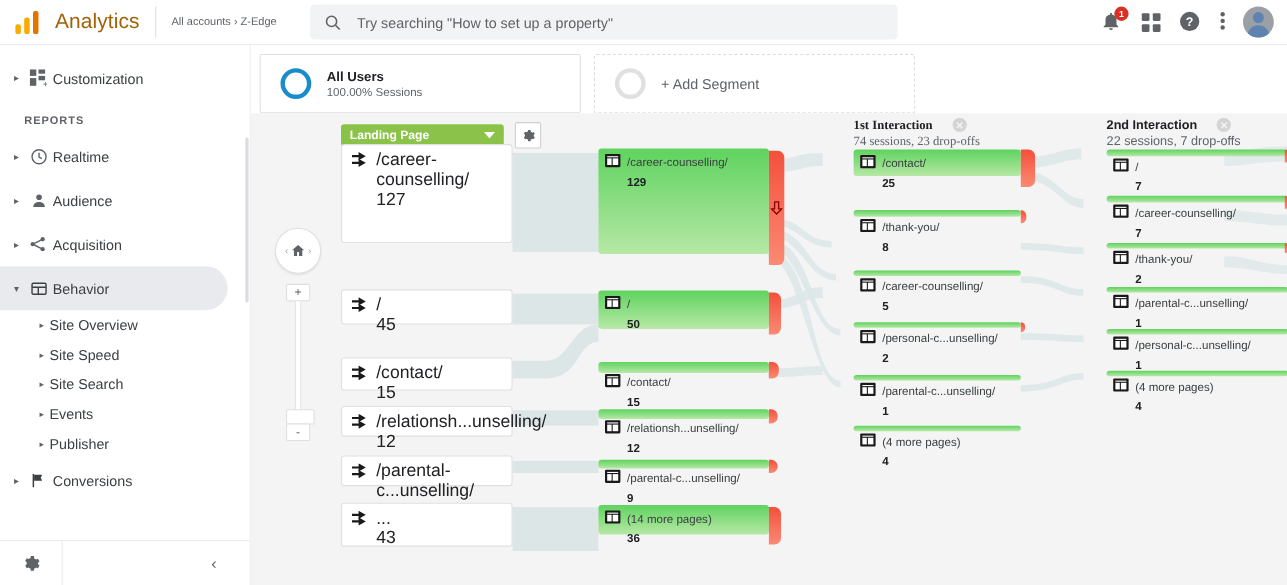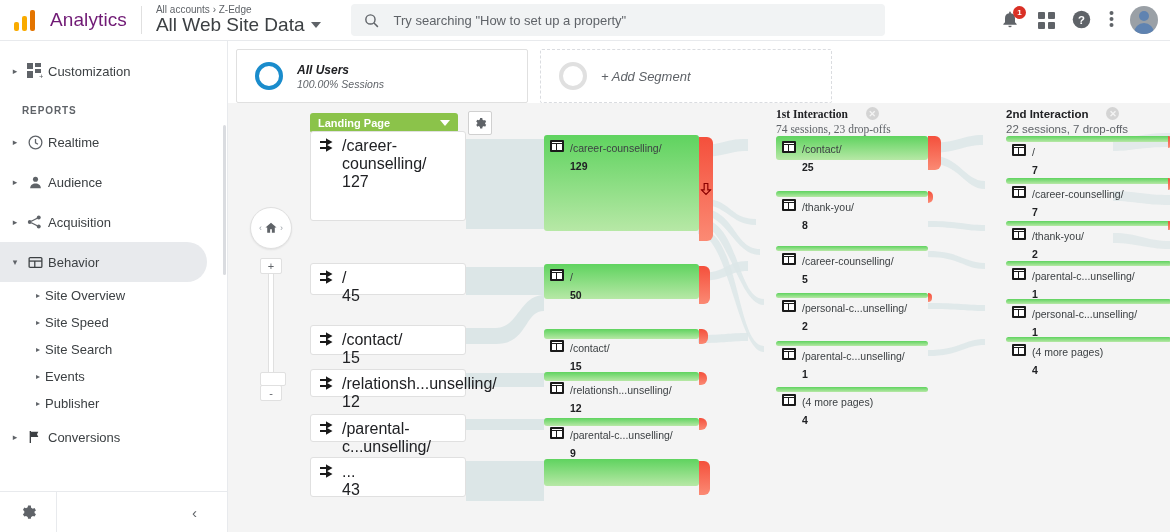--- a/index.html
+++ b/index.html
@@ -15,21 +15,21 @@
     position: absolute; top: 0; left: 0; width: 1170px; height: 41px;
     background: #fff; display: flex; align-items: center;
     border-bottom: 1px solid #e8eaed;
   }
   .ga-logo { width: 26px; height: 22px; margin-left: 14px; position: relative; }
   .ga-logo i { position: absolute; bottom: 0; border-radius: 2px; display: block; }
   .ga-logo i.b1 { left: 0;  width: 5px; height: 9px;  background: #f9ab00; }
   .ga-logo i.b2 { left: 8px; width: 5px; height: 15px; background: #f9ab00; }
   .ga-logo i.b3 { left: 16px; width: 5px; height: 21px; background: #e37400; }
   .brand {
-    font-size: 19px; color: #701a75; margin-left: 10px; letter-spacing: .1px;
+    font-size: 19px; color: #a16207; margin-left: 10px; letter-spacing: .1px;
   }
   .vdiv { width: 1px; height: 28px; background: #e0e0e0; margin: 0 14px; }
   .acct { line-height: 1.1; }
   .acct .crumb { font-size: 10px; color: #5f6368; }
   .acct .view { font-size: 19px; color: #3c4043; display: flex; align-items: center; gap: 6px; }
   .caret-d { width: 0; height: 0; border-left: 5px solid transparent; border-right: 5px solid transparent; border-top: 6px solid #5f6368; }
   .search {
     margin-left: 30px; width: 534px; height: 32px; background: #f1f3f4;
     border-radius: 4px; display: flex; align-items: center; padding: 0 12px; gap: 14px;
   }
@@ -71,21 +71,21 @@
     position: absolute; bottom: 0; left: 0; width: 227px; height: 41px;
     border-top: 1px solid #e8eaed; display: flex; align-items: center;
   }
   .sb-foot .gear { width: 56px; display: flex; justify-content: center; }
   .sb-foot .sep { width: 1px; height: 41px; background: #e8eaed; }
   .sb-foot .collapse { margin-left: auto; margin-right: 30px; color: #5f6368; font-size: 15px; cursor: pointer; }
   .sb-scroll { position:absolute; right:1px; top:84px; width:3px; height:150px; background:#dadce0; border-radius:2px;}
 
   
   .main { position: absolute; top: 41px; left: 228px; width: 942px; height: 491px; background: #fff; }
-  .segbar { height: 62px; padding: 8px 12px 0 8px; display: flex; gap: 12px; background:#fff;font-style:italic;}
+  .segbar { height: 62px; padding: 8px 12px 0 8px; display: flex; gap: 12px; background:#fff;}
   .seg {
     flex: 1; max-width: 292px; border: 1px solid #e0e0e0; border-radius: 2px;
     display: flex; align-items: center; padding-left: 18px; gap: 14px; background:#fff;
   }
   .seg.dashed { border: 1px dashed #dadce0; }
   .ring { width: 28px; height: 28px; border-radius: 50%; border: 4px solid #1a8ccc; flex: none;}
   .ring.grey { border-color: #e0e0e0; }
   .seg .t1 { font-size: 12px; font-weight: bold; color: #202124; line-height: 1.35;}
   .seg .t2 { font-size: 10.5px; color: #5f6368; }
   .seg .addlbl { font-size: 13px; color: #5f6368; }
@@ -163,24 +163,20 @@
 <div class="topbar">
   <div class="ga-logo">
     <i class="b1"></i>
       <i class="b2"></i>
       <i class="b3"></i>
   </div>
   <div class="brand">Analytics</div>
   <div class="vdiv"></div>
   <div class="acct">
     <div class="crumb">All accounts › Z-Edge</div>
-    <div class="view">
-      <span>All Web Site Data</span>
-      <span class="caret-d"></span>
-    </div>
   </div>
   <div class="search">
     <svg width="17" height="17" viewBox="0 0 24 24">
       <circle cx="10.5" cy="10.5" r="6.5" fill="none" stroke="#5f6368" stroke-width="2"></circle>
       <line x1="15.5" y1="15.5" x2="21" y2="21" stroke="#5f6368" stroke-width="2"></line>
     </svg>
     <span class="ph">Try searching "How to set up a property"</span>
   </div>
   <div class="topright">
     <div class="ticon">
@@ -562,20 +558,29 @@
         <span>
           <span class="txt">/parental-c...unselling/</span><br>
           <span class="num">9</span>
         </span>
       </div>
     </div>
     <div class="drop" style="left:471px; top:315px; width:8px; height:12px;"></div>
 
     <div class="node" style="left:316px; top:356px; width:155px; height:27px;">
       <div class="bar" style="height:27px;"></div>
+      <div class="lbl">
+        <span class="pgicon">
+            <s></s>
+          </span>
+        <span>
+          <span class="txt">(14 more pages)</span><br>
+          <span class="num">36</span>
+        </span>
+      </div>
     </div>
     <div class="drop" style="left:471px; top:358px; width:11px; height:34px;"></div>
 
     <div class="node" style="left:548px; top:33px; width:152px; height:24px;">
       <div class="bar" style="height:24px;"></div>
       <div class="lbl">
         <span class="pgicon">
             <s></s>
           </span>
         <span>

